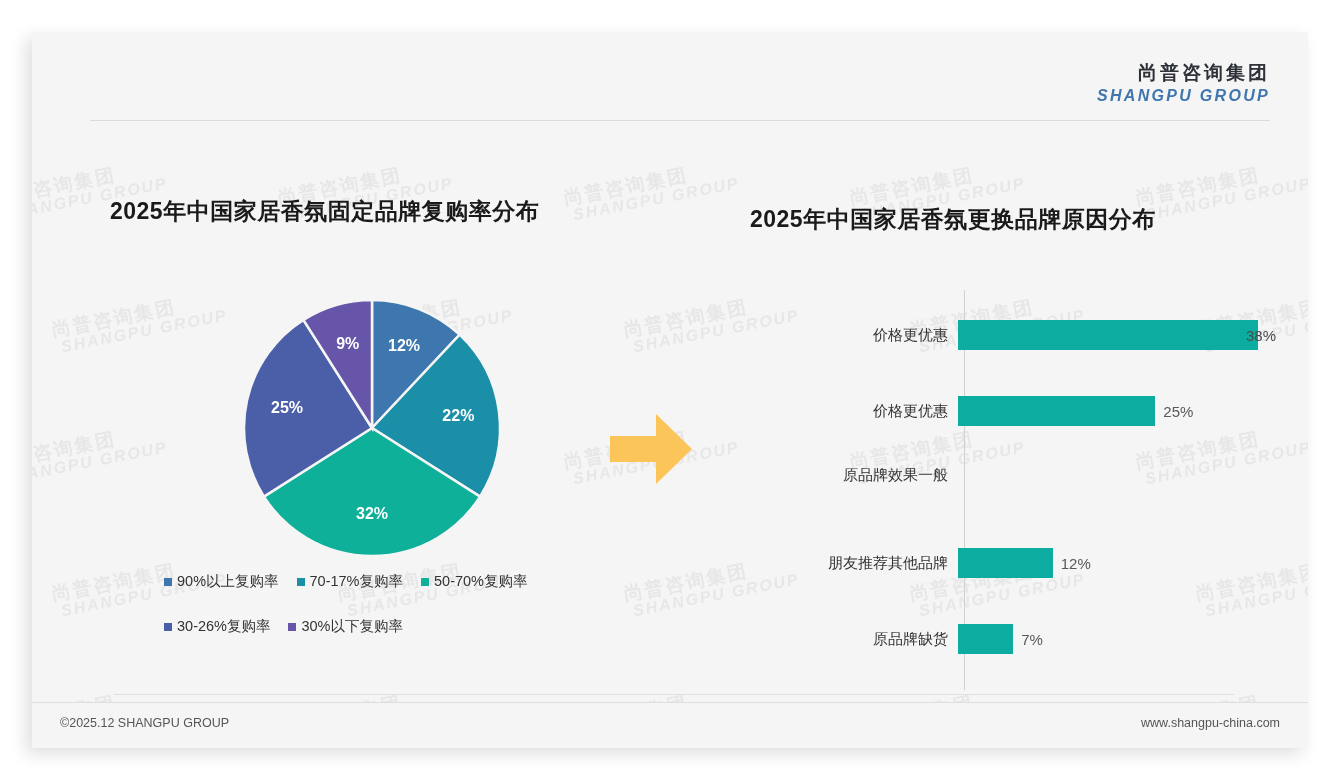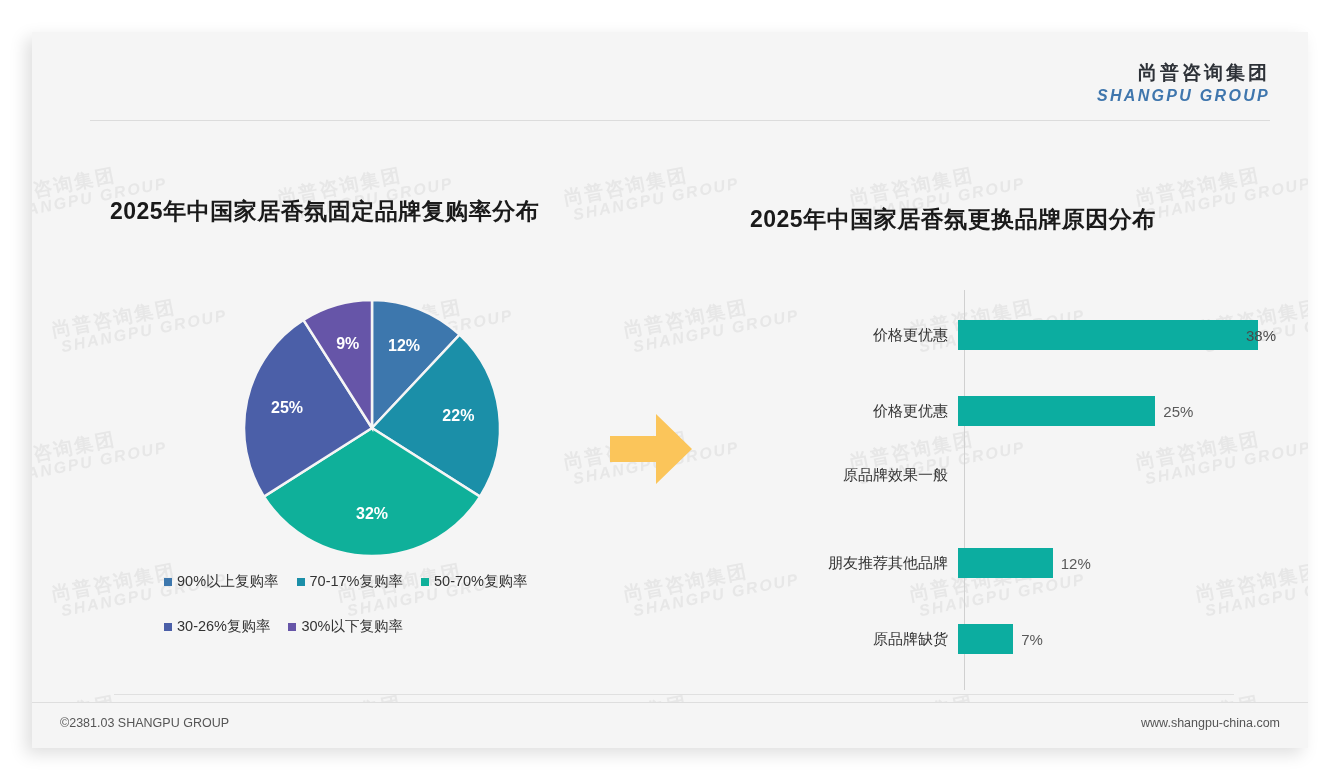--- a/index.html
+++ b/index.html
@@ -334,17 +334,17 @@
           <div class="bar-fill" style="width: 55.2632px; background: rgb(12, 173, 160);"></div>
           <div class="bar-value" style="left: 63.2632px;">7%</div>
         </div>
       </div>
     </div>
 
   <div id="note-rule"></div>
   <div id="sample-note">样本：家居香氛行业市场调研样本量N=1113，于2025年10月通过尚普咨询调研获得</div>
 
   <div id="footer">
-    <div id="footer-left">©2381.03 SHANGPU GROUP</div>
+    <div id="footer-left">©2025.12 SHANGPU GROUP</div>
     <div id="footer-right">www.shangpu-china.com</div>
   </div>
 
 </div>
 
 </body></html>

